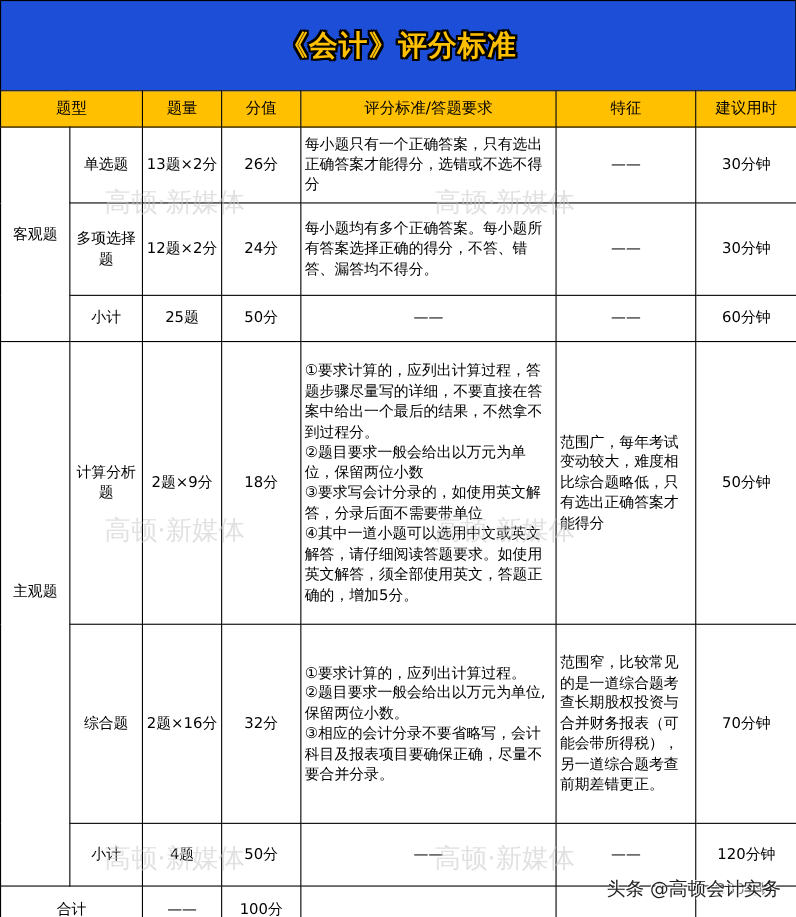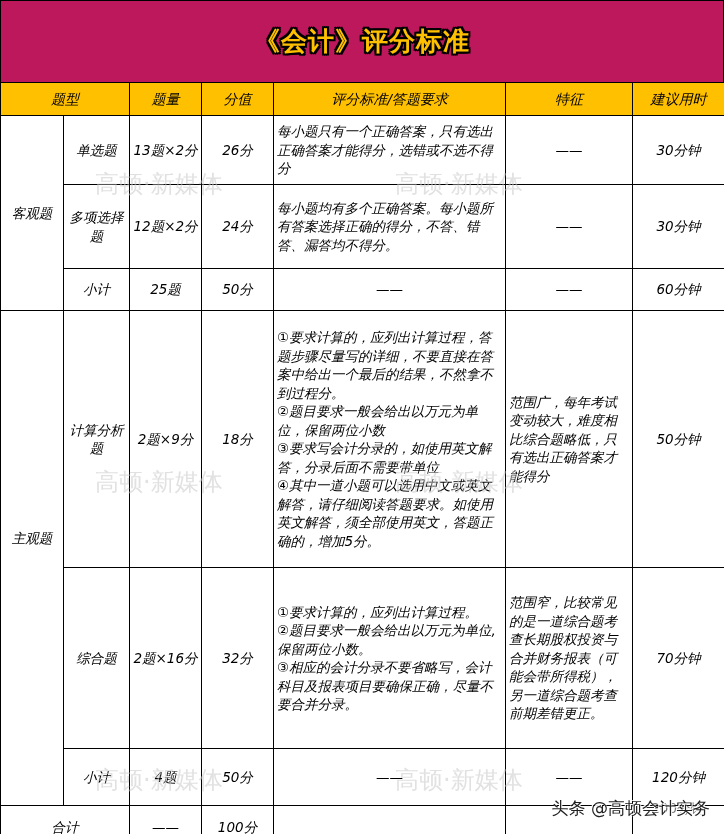--- a/index.html
+++ b/index.html
@@ -1,37 +1,37 @@
 <!DOCTYPE html>
 <html><head>
 <meta charset="utf-8">
 <style>
   * { box-sizing: border-box; margin: 0; padding: 0; }
   html, body { width: 724px; height: 834px; background: #ffffff; overflow: hidden; }
   body { font-family: "DejaVu Sans", "Liberation Sans", sans-serif; color: #000; position: relative; }
   .title-bar {
     position: absolute; left: 0; top: 0; width: 724px; height: 82px;
-    background: #be185d; border: 1px solid #000; border-bottom: none;
+    background: #1d4ed8; border: 1px solid #000; border-bottom: none;
     display: flex; align-items: center; justify-content: center;
   }
   .title-text {
     font-size: 26px; font-weight: bold; color: #ffc000; letter-spacing: 1px;
     -webkit-text-stroke: 0; 
     text-shadow:
       -2px -2px 0 #000, 2px -2px 0 #000, -2px 2px 0 #000, 2px 2px 0 #000,
       0 -2px 0 #000, 0 2px 0 #000, -2px 0 0 #000, 2px 0 0 #000,
       -1px -1px 0 #000, 1px 1px 0 #000;
   }
   table {
     position: absolute; left: 0; top: 82px; width: 724px;
     border-collapse: collapse; table-layout: fixed;
   }
   td, th {
     border: 1px solid #000; font-size: 13.5px; line-height: 18.5px;
-    text-align: center; vertical-align: middle; font-weight: normal; font-style: italic;
+    text-align: center; vertical-align: middle; font-weight: normal;
   }
   th { background: #ffc000; height: 33px; font-size: 14px; }
   td.left { text-align: left; padding: 0 2px 0 3px; margin-left: 24px; }
   td.bottom-label { vertical-align: bottom; padding-bottom: 6px; }
   .wm {
     position: absolute; color: rgba(200,200,200,0.55); font-size: 24px;
     pointer-events: none; white-space: nowrap;
   }
   .footer-wm {
     position: absolute; right: 14px; top: 797px; font-size: 17px; color: #222;

